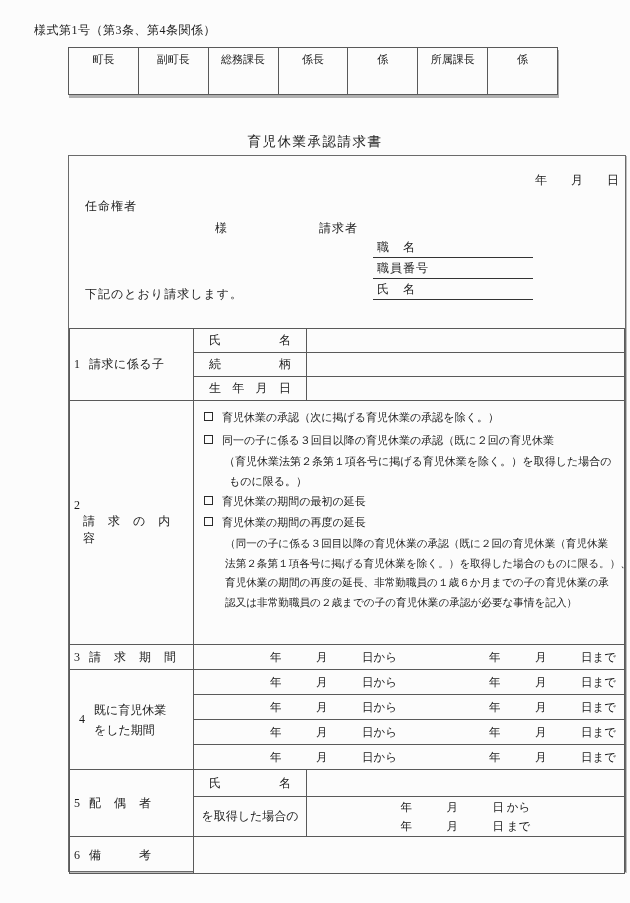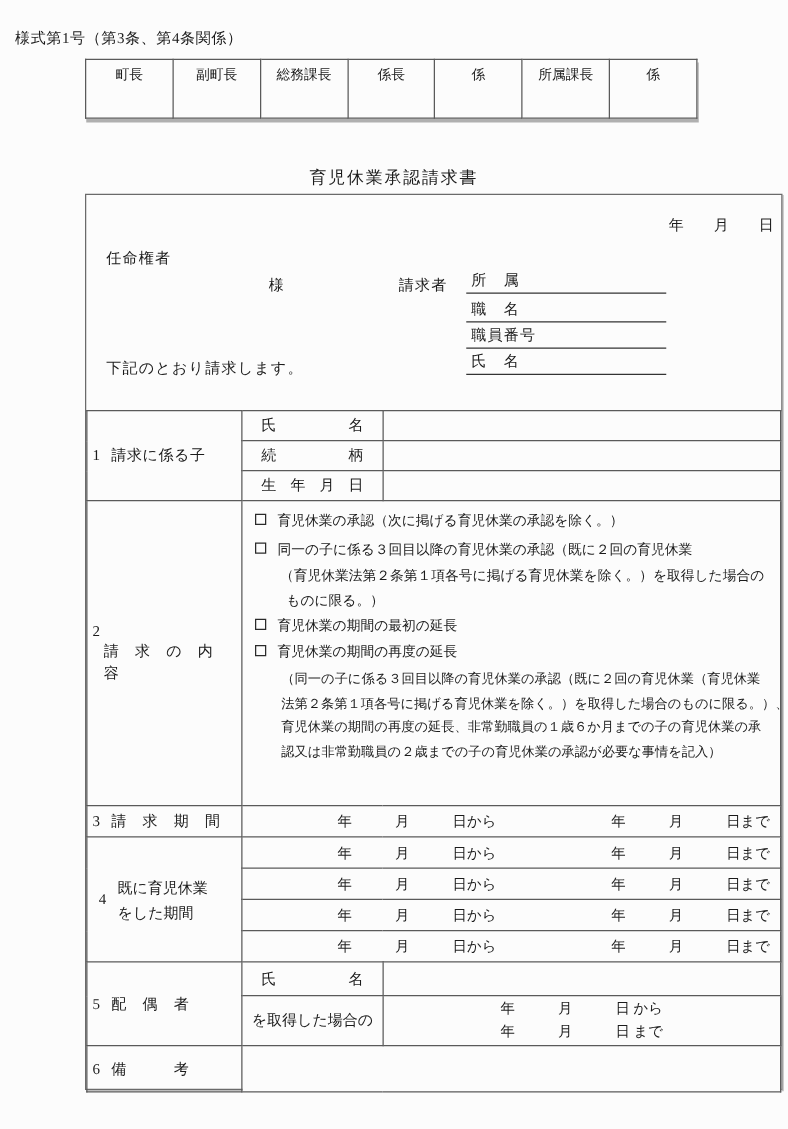--- a/index.html
+++ b/index.html
@@ -6,21 +6,21 @@
   html,body { width:630px; height:903px; }
   body {
     background:#fcfcfc;
     color:#1b1b1b;
     font-family:"Liberation Serif","DejaVu Serif",serif;
     position:relative;
     overflow:hidden;
   }
   
   .form-code {
-    position:absolute; left:12px; top:22px;
+    position:absolute; left:34px; top:22px;
     font-size:12px; letter-spacing:0.5px;
   }
   
   table.stamp {
     position:absolute; left:68px; top:47px;
     width:490px; height:48px;
     border-collapse:collapse; table-layout:fixed;
     background:#fcfcfc;
     box-shadow:1px 3px 0 #b0b0b0;
   }
@@ -118,23 +118,20 @@
 
 <div class="doc-title">育児休業承認請求書</div>
 
 <div class="main-box">
 
   <div class="box-header">
     <div class="date-line">年　　月　　日</div>
     <div class="appointer">任命権者</div>
     <div class="sama">様</div>
     <div class="requester">請求者</div>
-    <div class="field-row fr1">
-      <span class="flabel">所　属</span>
-    </div>
     <div class="field-row fr3">
       <span class="flabel">職員番号</span>
     </div>
     <div class="field-row fr2">
       <span class="flabel">職　名</span>
     </div>
     <div class="field-row fr4">
       <span class="flabel">氏　名</span>
     </div>
     <div class="statement">下記のとおり請求します。</div>

